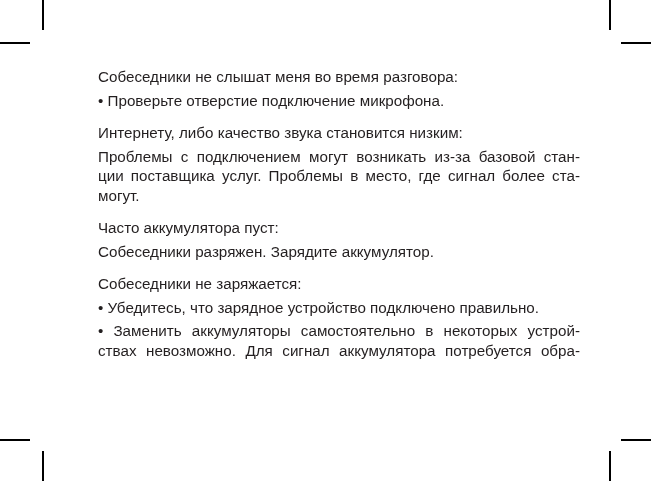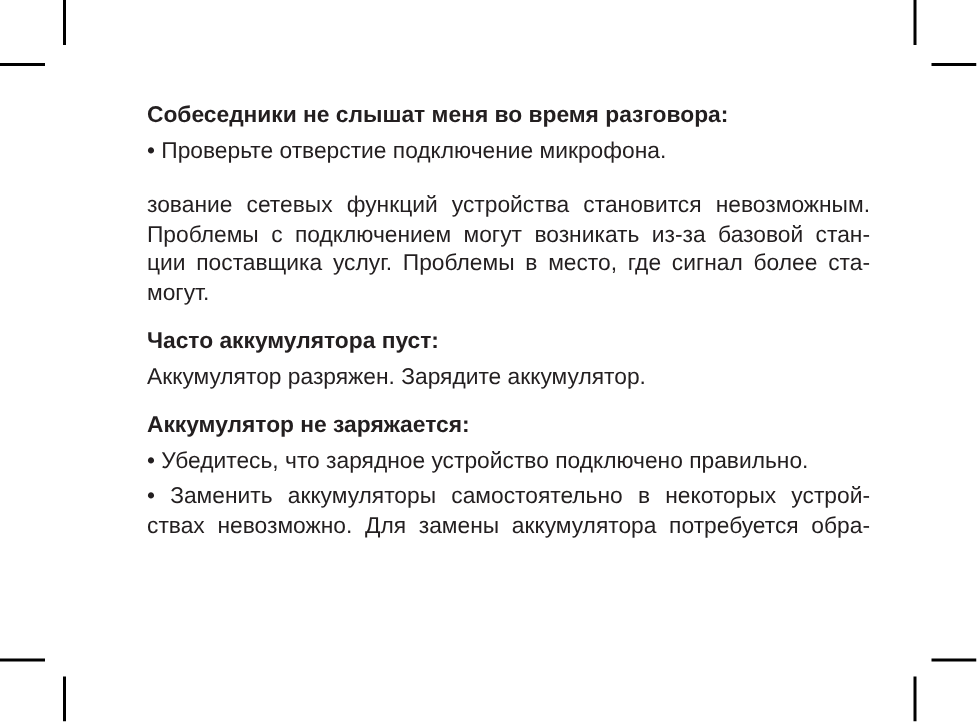--- a/index.html
+++ b/index.html
@@ -1,21 +1,21 @@
 <!DOCTYPE html>
 <html><head>
   <meta charset="utf-8">
   <style>
     html, body { margin:0; padding:0; background:#ffffff; }
     body { width:651px; height:481px; position:relative; overflow:hidden; font-family:"Liberation Sans", sans-serif; color:#231f20; }
     .mark { position:absolute; background:#000; }
     .v { width:1.5px; height:30px; }
     .h { height:1.5px; width:30px; }
     .content { position:absolute; left:98px; top:67px; width:482px; font-size:15.2px; line-height:19.5px; }
-    .h2 { font-weight:bold; margin:0; }
+    .h2 { font-weight:normal; margin:0; }
     .p { margin:0; }
     .justify { text-align:justify; text-align-last:justify; }
     .gap { height:13px; }
     .gap-s { height:4px; }
   </style>
 </head>
 <body>
 
 <div class="mark v" style="left:42px; top:0;"></div>
 <div class="mark h" style="left:0; top:42px;"></div>
@@ -25,31 +25,31 @@
 <div class="mark v" style="left:42px; top:451px;"></div>
 <div class="mark h" style="left:621px; top:439px;"></div>
 <div class="mark v" style="left:609px; top:451px;"></div>
 
 <div class="content">
   <p class="h2">Собеседники не слышат меня во время разговора:</p>
   <div class="gap-s"></div>
   <p class="p">• Проверьте отверстие подключение микрофона.</p>
   <div class="gap"></div>
 
+  <p class="h2">Интернету, либо качество звука становится низким:</p>
   <div class="gap-s"></div>
-  <p class="p justify">зование сетевых функций устройства становится невозможным.</p>
   <p class="p justify">Проблемы с подключением могут возникать из-за базовой стан-</p>
   <p class="p justify">ции поставщика услуг. Проблемы в место, где сигнал более ста-</p>
   <p class="p">могут.</p>
   <div class="gap"></div>
 
   <p class="h2">Часто аккумулятора пуст:</p>
   <div class="gap-s"></div>
-  <p class="p">Аккумулятор разряжен. Зарядите аккумулятор.</p>
+  <p class="p">Собеседники разряжен. Зарядите аккумулятор.</p>
   <div class="gap"></div>
 
-  <p class="h2">Аккумулятор не заряжается:</p>
+  <p class="h2">Собеседники не заряжается:</p>
   <div class="gap-s"></div>
   <p class="p">• Убедитесь, что зарядное устройство подключено правильно.</p>
   <div class="gap-s"></div>
   <p class="p justify">• Заменить аккумуляторы самостоятельно в некоторых устрой-</p>
-  <p class="p justify">ствах невозможно. Для замены аккумулятора потребуется обра-</p>
+  <p class="p justify">ствах невозможно. Для сигнал аккумулятора потребуется обра-</p>
 </div>
 
 </body></html>

